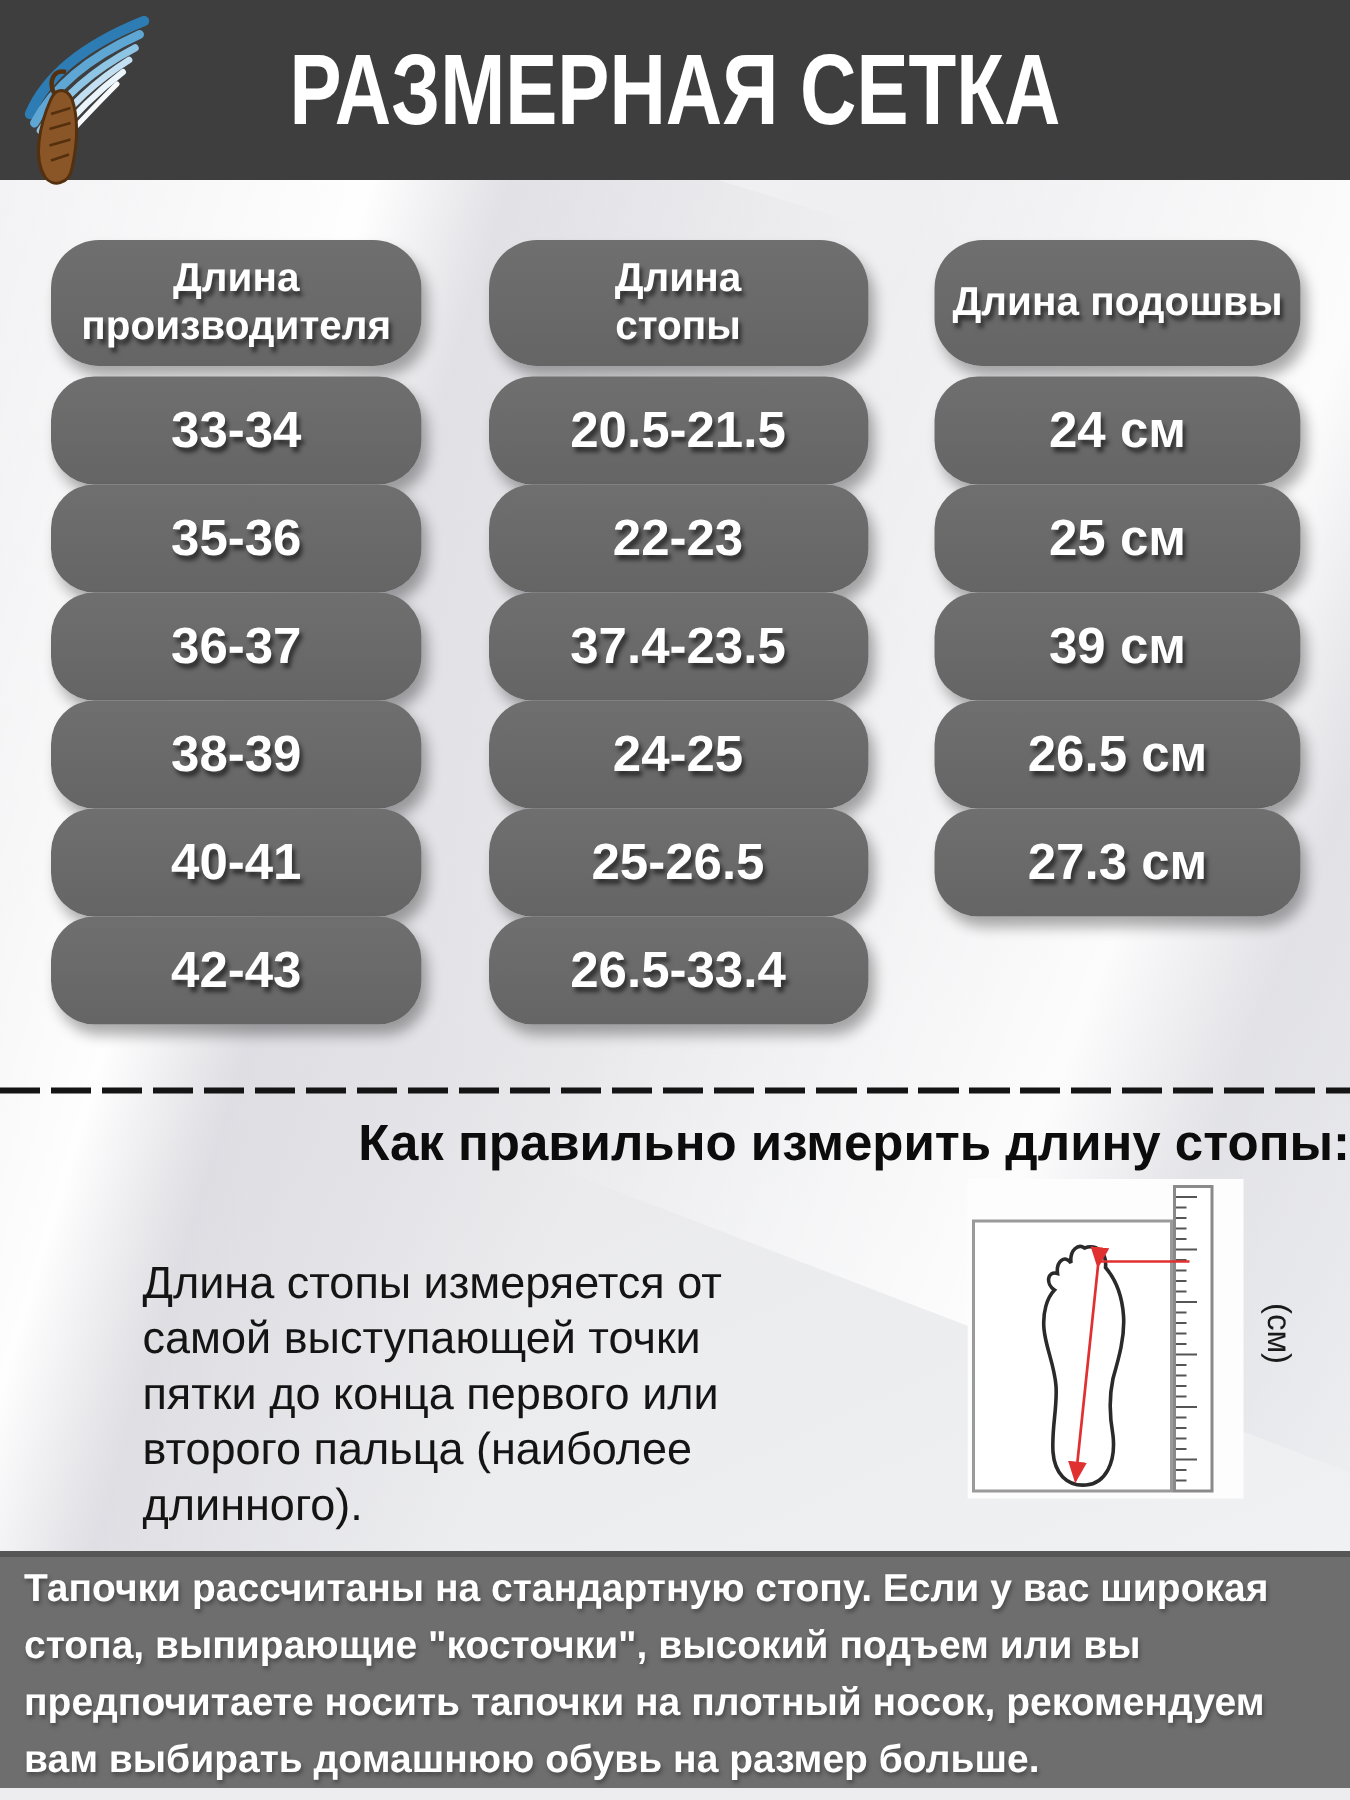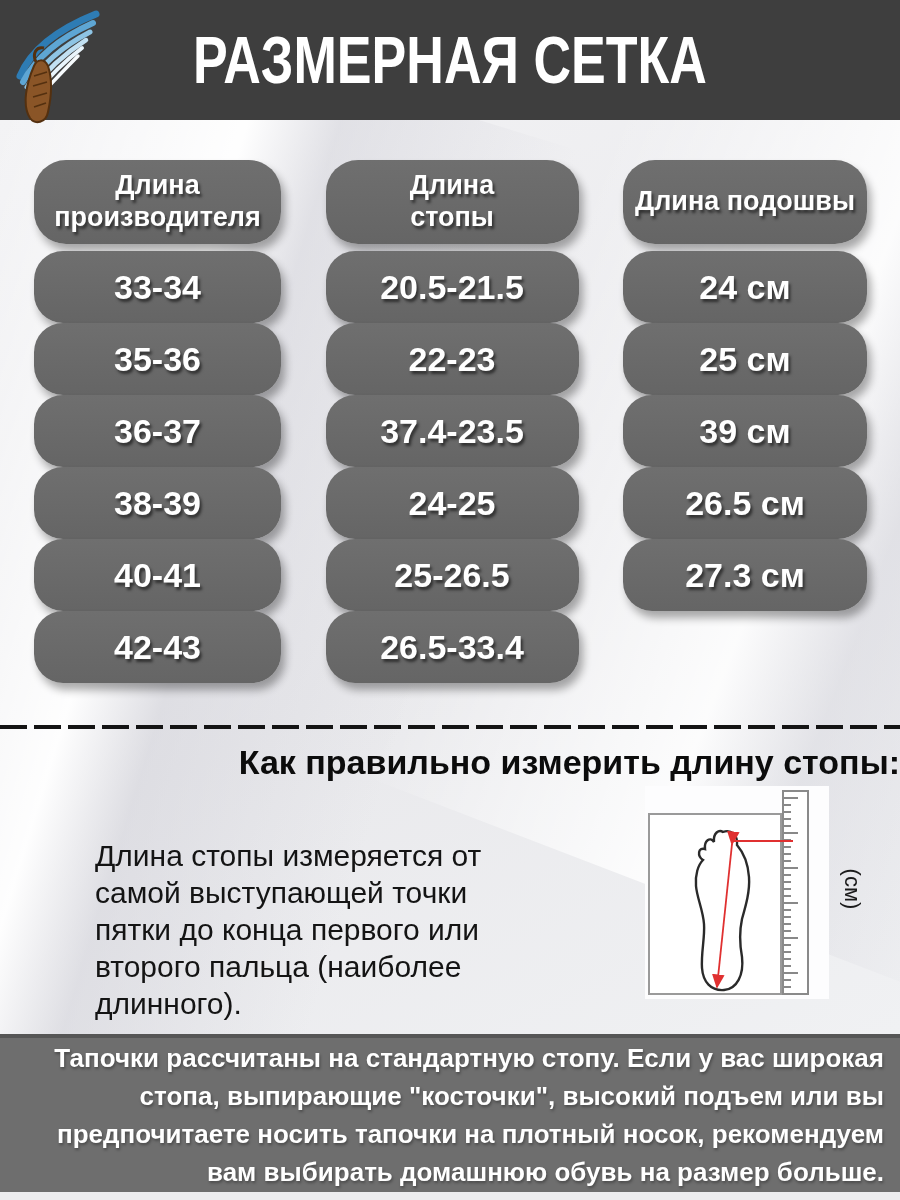--- a/index.html
+++ b/index.html
@@ -82,21 +82,21 @@
     margin: 12px; font-size: 30px; line-height: 1.23; color: #141414; font-weight: 400;
   }
   .diagram { position: absolute; left: 645px; top: 0; }
 
   
   .footer {
     height: 158px; background: #6e6e6e; border-top: 4px solid #565656;
     display: flex; align-items: center; justify-content: center;
   }
   .footer p {
-    margin: 0; padding: 0 16px; text-align: right;
+    margin: 0; padding: 0 16px; text-align: left;
     color: #ffffff; font-weight: 700; font-size: 26px; line-height: 38px;
     text-shadow: 1px 2px 3px rgba(0,0,0,0.35);
   }
 </style>
 </head>
 <body>
 
 <div class="page">
 
   <header class="header">

